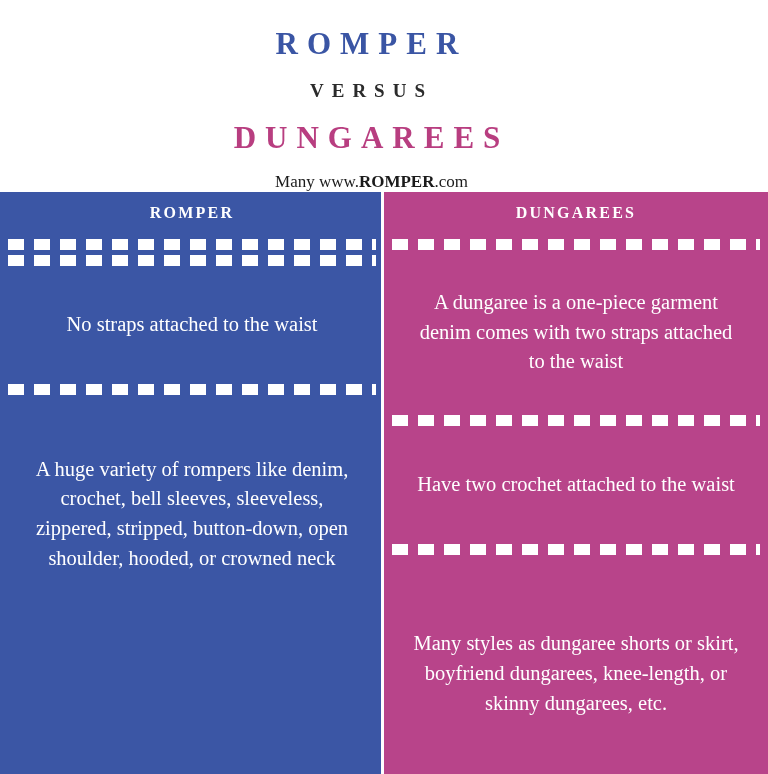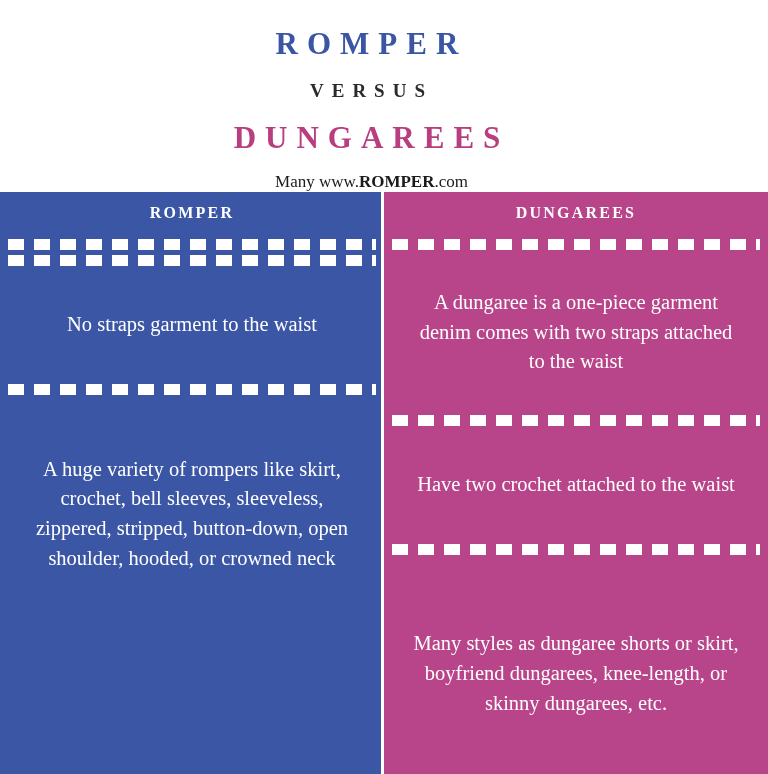--- a/index.html
+++ b/index.html
@@ -152,25 +152,25 @@
     <div class="visit-line"><span>Many www.</span><span class="brand">ROMPER</span><span>.com</span></div>
   </div>
 
   <div class="table">
 
     <div class="col col-left">
       <div class="col-header">ROMPER</div>
       <div class="dash-divider"></div>
       <div class="dash-divider"></div>
       <div class="cell cell-2">
-        <p>No straps garment to the waist</p>
+        <p>No straps attached to the waist</p>
       </div>
       <div class="dash-divider"></div>
       <div class="cell cell-3">
-        <p>A huge variety of rompers like skirt, crochet, bell sleeves, sleeveless, zippered, stripped, button-down, open shoulder, hooded, or crowned neck</p>
+        <p>A huge variety of rompers like denim, crochet, bell sleeves, sleeveless, zippered, stripped, button-down, open shoulder, hooded, or crowned neck</p>
       </div>
     </div>
 
     <div class="col col-right">
       <div class="col-header">DUNGAREES</div>
       <div class="dash-divider"></div>
       <div class="cell cell-1">
         <p>A dungaree is a one-piece garment denim comes with two straps attached to the waist</p>
       </div>
       <div class="dash-divider"></div>

